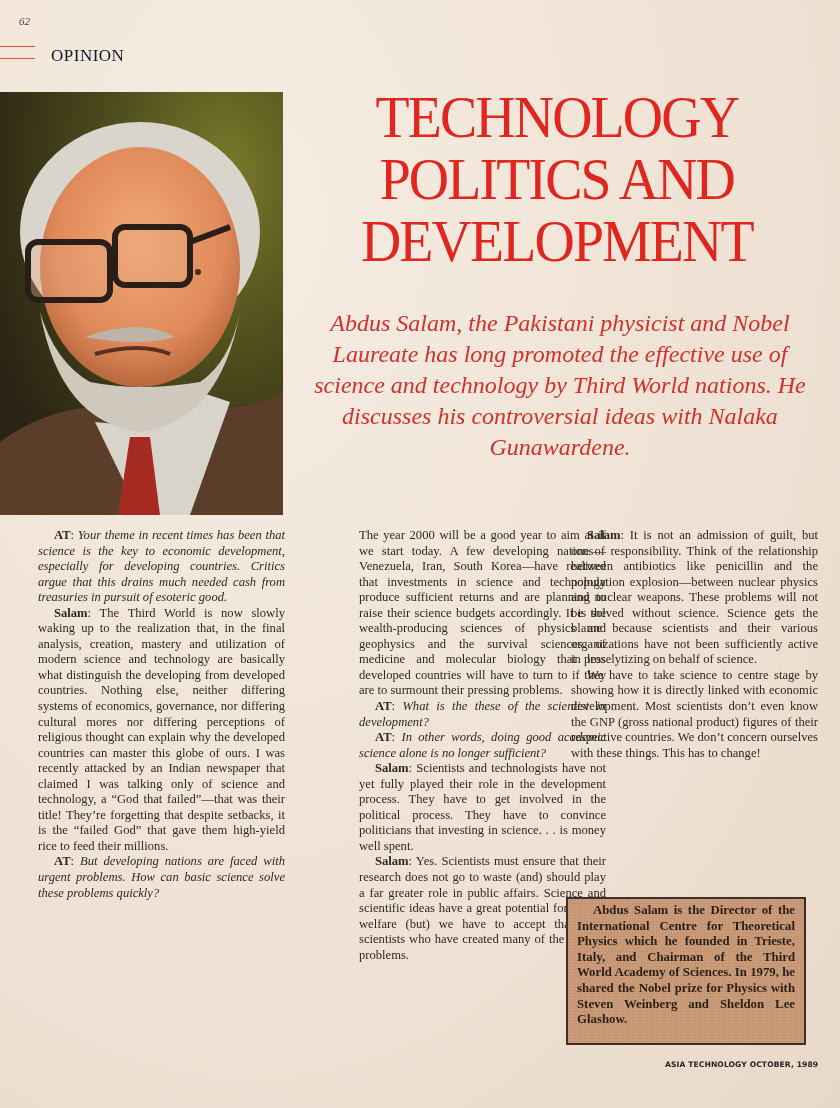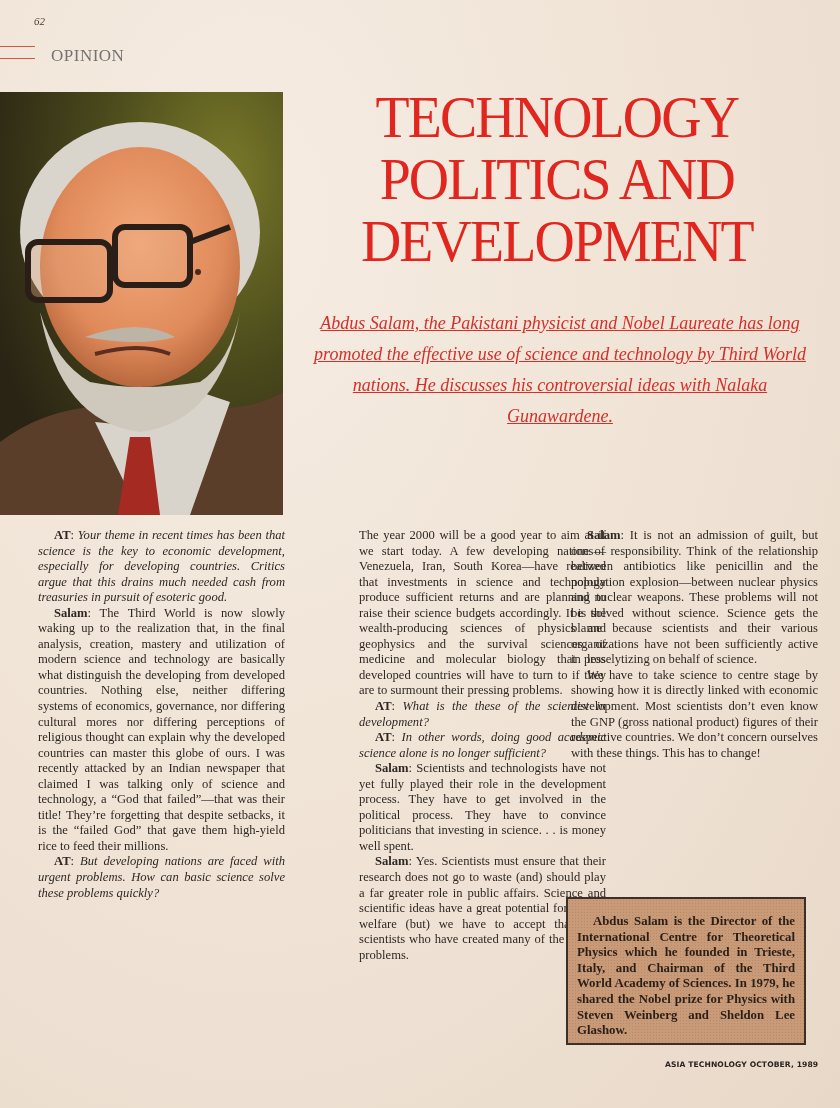--- a/index.html
+++ b/index.html
@@ -6,70 +6,69 @@
   body {
     width: 840px; height: 1108px; overflow: hidden;
     background: #f1e6da;
     background-image: radial-gradient(ellipse at 30% 20%, #f6ece2 0%, #efe2d4 60%, #e8d8c8 100%);
     font-family: "Liberation Serif", "DejaVu Serif", serif;
     color: #2a2420;
     position: relative;
   }
   .page-number {
     position: absolute; left: 19px; top: 15px;
-    font-size: 11px; font-style: italic; color: #4a3e36; margin-left: 15px;
+    font-size: 11px; font-style: italic; color: #4a3e36;
   }
   .section-rules { position: absolute; left: 0; top: 46px; width: 35px; }
   .section-rules div { height: 1px; background: #d2553e; margin-bottom: 11px; }
   .section-label {
     position: absolute; left: 51px; top: 46px;
-    font-size: 17px; letter-spacing: 0.5px; color: #737373;
+    font-size: 17px; letter-spacing: 0.5px; color: #0f172a;
   }
   .photo {
     position: absolute; left: 0; top: 92px; width: 283px; height: 423px;
     overflow: hidden;
     background: linear-gradient(135deg, #3b3a1c 0%, #5a5a22 30%, #3e3518 60%, #2a2214 100%);
   }
   .photo svg { display: block; }
   .title {
     position: absolute; left: 302px; top: 86px; width: 510px;
     color: #e0261e;
     font-family: "Liberation Serif", "DejaVu Serif", serif;
     font-size: 60px; line-height: 62px;
     text-align: center; letter-spacing: -2px;
     transform: scaleX(0.93); transform-origin: left top;
   }
   .title div { white-space: nowrap; width: 548px; }
   .deck {
     position: absolute; left: 305px; top: 308px; width: 510px;
     color: #d3302a;
-    font-style: italic; font-size: 18px; line-height: 31px;
+    font-style: italic; font-size: 24px; line-height: 31px;
     text-align: center;
-    text-decoration: underline;
   }
   .col {
     position: absolute; top: 528px; width: 247px;
     font-size: 12.6px; line-height: 15.55px;
     text-align: justify; color: #2e2824;
   }
   .col p { margin: 0; text-indent: 16px; }
   .col p.noindent { text-indent: 0; }
   .col b { font-weight: bold; }
   .col i { font-style: italic; }
   .col1 { left: 38px; }
   .col2 { left: 312px; margin-left: 47px; }
   .col3 { left: 571px; }
   .bio-box {
     position: absolute; left: 566px; top: 897px; width: 240px; height: 148px;
     background: #c99a78;
     background-image: radial-gradient(#b98a68 0.7px, transparent 0.9px);
     background-size: 3px 3px;
     border: 2px solid #3b2f28;
     box-sizing: border-box;
-    padding: 15px 9px;
+    padding: 4px 9px;
     font-size: 12.8px; line-height: 15.6px; font-weight: bold;
     text-align: justify; color: #2a1f18;
   }
   .bio-box span { display: block; text-indent: 16px; }
   .footer {
     position: absolute; left: 665px; top: 1060px;
     font-family: "DejaVu Sans", "Liberation Sans", sans-serif;
     font-weight: bold; font-size: 7.6px; letter-spacing: 0.1px; color: #2a2420;
   }
 </style>

